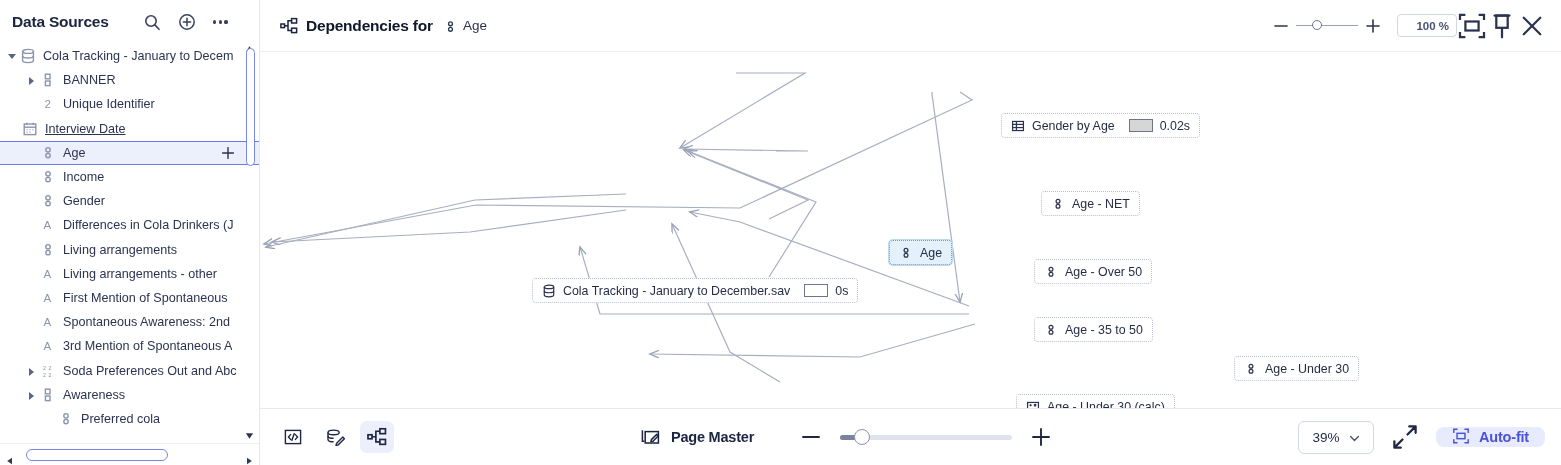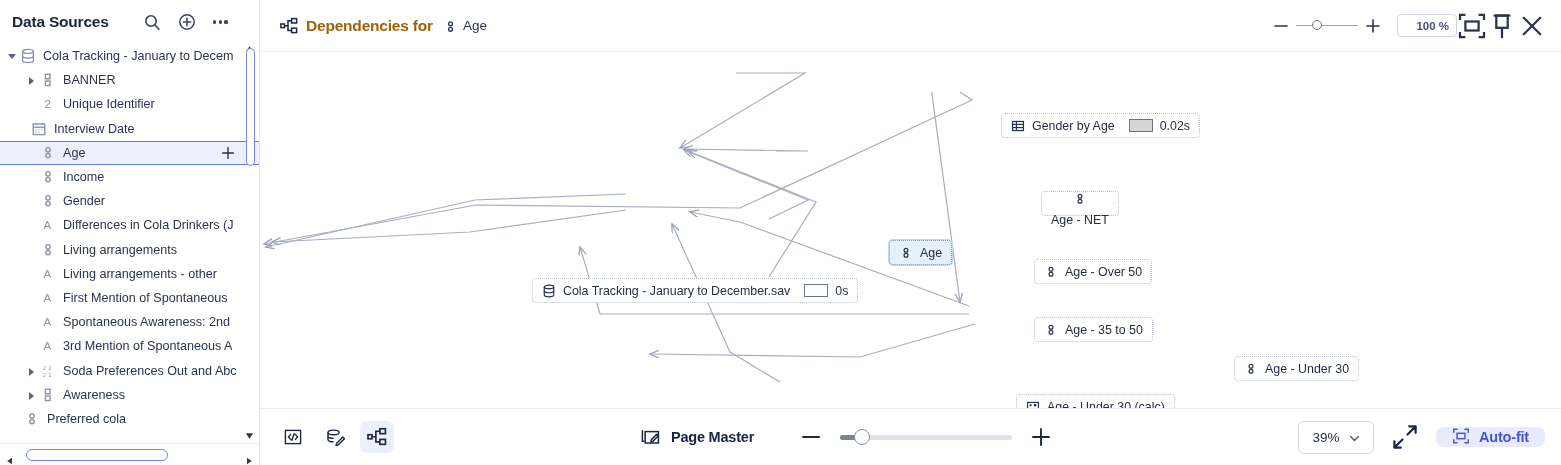--- a/index.html
+++ b/index.html
@@ -99,21 +99,21 @@
 
   
   .main { flex: 1; position: relative; height: 465px; background: #fff; }
   .topbar {
     height: 52px; display: flex; align-items: center;
     padding: 0 14px 0 20px; border-bottom: 1px solid #eceef4;
     position: relative; background: #fff;
   }
   .tb-title-wrap { display: flex; align-items: center; gap: 8px; flex: 1; }
   .tb-graph-icon { width: 18px; height: 18px; color: #1b2440; }
-  .tb-title { font-size: 15.5px; font-weight: bold; color: #a16207; letter-spacing: -0.2px; }
+  .tb-title { font-size: 15.5px; font-weight: bold; color: #0f172a; letter-spacing: -0.2px; }
   .tb-subject { display: flex; align-items: center; gap: 6px; margin-left: 3px; }
   .tb-subject-label { font-size: 13.5px; color: #2b3350; }
 
   .tb-right { display: flex; align-items: center; gap: 0; }
   .zoom-slider { display: flex; align-items: center; gap: 0; margin-right: 10px; }
   .zs-minus, .zs-plus { width: 16px; height: 16px; color: #2b3350; }
   .zs-track {
     width: 62px; height: 1.6px; background: #9aa2bb; position: relative; margin: 0 7px;
   }
   .zs-knob {
@@ -255,21 +255,21 @@
         </div>
         <div class="node" style="padding-left: 26px;">
           <span class="twisty "></span>
           <span class="ticon">
             <svg viewBox="0 0 16 16" fill="none" stroke="currentColor" stroke-width="1.4" class="">
               <text x="4.4" y="12.2" font-size="11.5" fill="currentColor" stroke="none" font-family="Liberation Sans, sans-serif">2</text>
             </svg>
           </span>
           <span class="tlabel">Unique Identifier</span>
         </div>
-        <div class="node" style="padding-left: 17px;">
+        <div class="node" style="padding-left: 8px; text-decoration: underline;">
           <span class="twisty "></span>
           <span class="ticon">
             <svg viewBox="0 0 16 16" fill="none" stroke="currentColor" stroke-width="1.4" class="">
               <rect x="2.2" y="3" width="11.6" height="10.6"></rect>
               <line x1="2.2" y1="6.2" x2="13.8" y2="6.2"></line>
               <line x1="4.8" y1="1.8" x2="4.8" y2="4"></line>
               <line x1="11.2" y1="1.8" x2="11.2" y2="4"></line>
               <line x1="4.6" y1="8.6" x2="5.4" y2="8.6"></line>
               <line x1="7.6" y1="8.6" x2="8.4" y2="8.6"></line>
               <line x1="10.6" y1="8.6" x2="11.4" y2="8.6"></line>
@@ -383,21 +383,21 @@
         <div class="node" style="padding-left: 26px;">
           <span class="twisty closed"></span>
           <span class="ticon">
             <svg viewBox="0 0 16 16" fill="none" stroke="currentColor" stroke-width="1.4" class="">
               <rect x="5.4" y="2.2" width="4.6" height="4.6"></rect>
               <rect x="5.4" y="9" width="4.6" height="4.6"></rect>
             </svg>
           </span>
           <span class="tlabel">Awareness</span>
         </div>
-        <div class="node" style="padding-left: 10px;">
+        <div class="node" style="padding-left: 44px;">
           <span class="twisty "></span>
           <span class="ticon">
             <svg viewBox="0 0 16 16" fill="none" stroke="currentColor" stroke-width="1.4" class="">
               <circle cx="8" cy="4.8" r="2.2"></circle>
               <circle cx="8" cy="10.6" r="2.2"></circle>
             </svg>
           </span>
           <span class="tlabel">Preferred cola</span>
         </div>
       </div>
@@ -540,21 +540,21 @@
                 <rect x="1.8" y="2.8" width="12.4" height="10.4"></rect>
                 <line x1="1.8" y1="6.2" x2="14.2" y2="6.2"></line>
                 <line x1="1.8" y1="9.8" x2="14.2" y2="9.8"></line>
                 <line x1="6.2" y1="2.8" x2="6.2" y2="13.2"></line>
               </svg>
             </span>
             <span>Gender by Age</span>
             <span class="swatch" style="margin-left: 7px;"></span>
             <span class="timelbl">0.02s</span>
           </div>
-          <div class="gnode" style="left: 781px; top: 139px; flex-direction: column;">
+          <div class="gnode" style="left: 781px; top: 139px;">
             <span class="nic">
               <svg viewBox="0 0 16 16" fill="none" stroke="currentColor" stroke-width="1.4" class="">
                 <circle cx="8" cy="4.8" r="2.2"></circle>
                 <circle cx="8" cy="10.6" r="2.2"></circle>
               </svg>
             </span>
             <span>Age - NET</span>
           </div>
           <div class="gnode selected" style="left: 629px; top: 188px;">
             <span class="nic">

